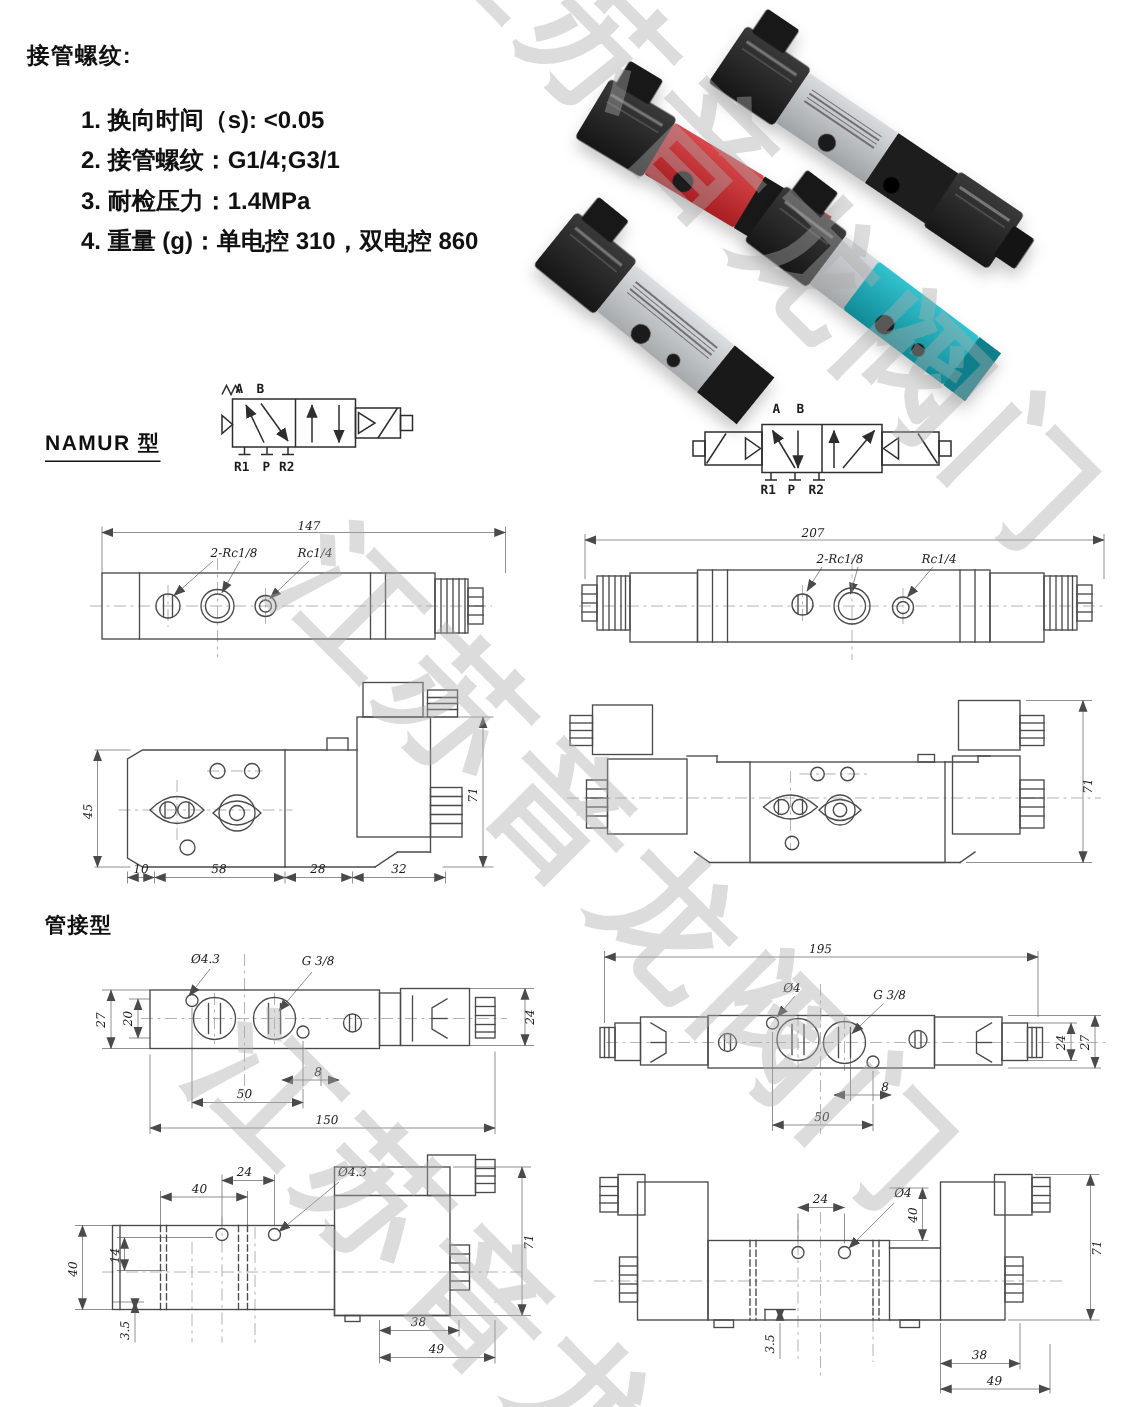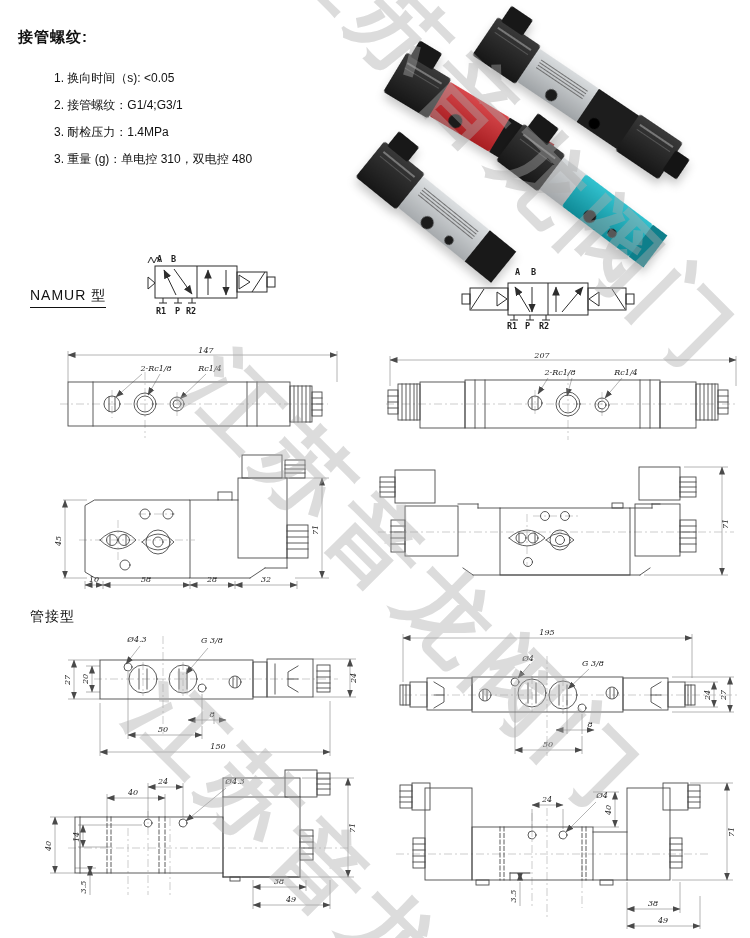--- a/index.html
+++ b/index.html
@@ -1,22 +1,22 @@
 <!DOCTYPE html>
 <html><head>
 <meta charset="utf-8">
 <style>
   html,body{margin:0;padding:0}
   body{width:750px;height:938px;position:relative;background:#fff;overflow:hidden;
        font-family:"Liberation Sans",sans-serif;color:#111}
   .abs{position:absolute}
   
   #specs-title{left:18px;top:28px;font-size:15px;font-weight:700;letter-spacing:1px}
-  .spec-item{left:54px;font-size:12px;font-weight:400;white-space:nowrap}
-  .sec-label{font-size:14px;font-weight:400;letter-spacing:1px}
+  .spec-item{left:54px;font-size:16px;font-weight:700;white-space:nowrap}
+  .sec-label{font-size:14px;font-weight:700;letter-spacing:1px}
   #namur-label{left:30px;top:287px;border-bottom:1.5px solid #111;padding-bottom:2px}
   #pipe-label{left:30px;top:608px}
   
   .wm{position:absolute;z-index:6;font-size:92px;font-weight:700;letter-spacing:8px;
       color:rgba(172,172,172,.42);white-space:nowrap;transform-origin:0 0;
       transform:rotate(45deg);pointer-events:none;font-family:"Liberation Sans",sans-serif}
   
   #photos{left:370px;top:0;width:380px;height:266px;z-index:1}
   .pv{position:absolute;display:flex;align-items:center;height:48px;transform-origin:0 50%;
       filter:drop-shadow(3px 5px 5px rgba(0,0,0,.22))}
@@ -53,21 +53,21 @@
     <marker id="ahs" markerUnits="userSpaceOnUse" markerWidth="10" markerHeight="10" refX="8.5" refY="5" orient="auto-start-reverse">
       <path d="M0 1.2 L9 5 L0 8.8 z" fill="#2d2d2d"></path>
       </marker>
   </defs>
 </svg>
 
 <div class="abs" id="specs-title">接管螺纹:</div>
 <div class="abs spec-item" style="top:70px">1. 换向时间（s): &lt;0.05</div>
 <div class="abs spec-item" style="top:97px">2. 接管螺纹：G1/4;G3/1</div>
 <div class="abs spec-item" style="top:124px">3. 耐检压力：1.4MPa</div>
-<div class="abs spec-item" style="top:151px">3. 重量 (g)：单电控 310，双电控 480</div>
+<div class="abs spec-item" style="top:151px">4. 重量 (g)：单电控 310，双电控 860</div>
 
 <div class="abs" id="photos">
   <div class="pv" style="left:25px;top:48px;transform:rotate(31deg)">
     <div class="pv-coil">
         <div class="pv-plug"></div>
       </div>
     <div class="pv-body" style="background:linear-gradient(#d8484c,#a81e22);width:70px">
       <div class="dot" style="left:18px;top:24px;width:14px;height:14px"></div>
       </div>
     <div style="width:42px;background:#181818"></div>

